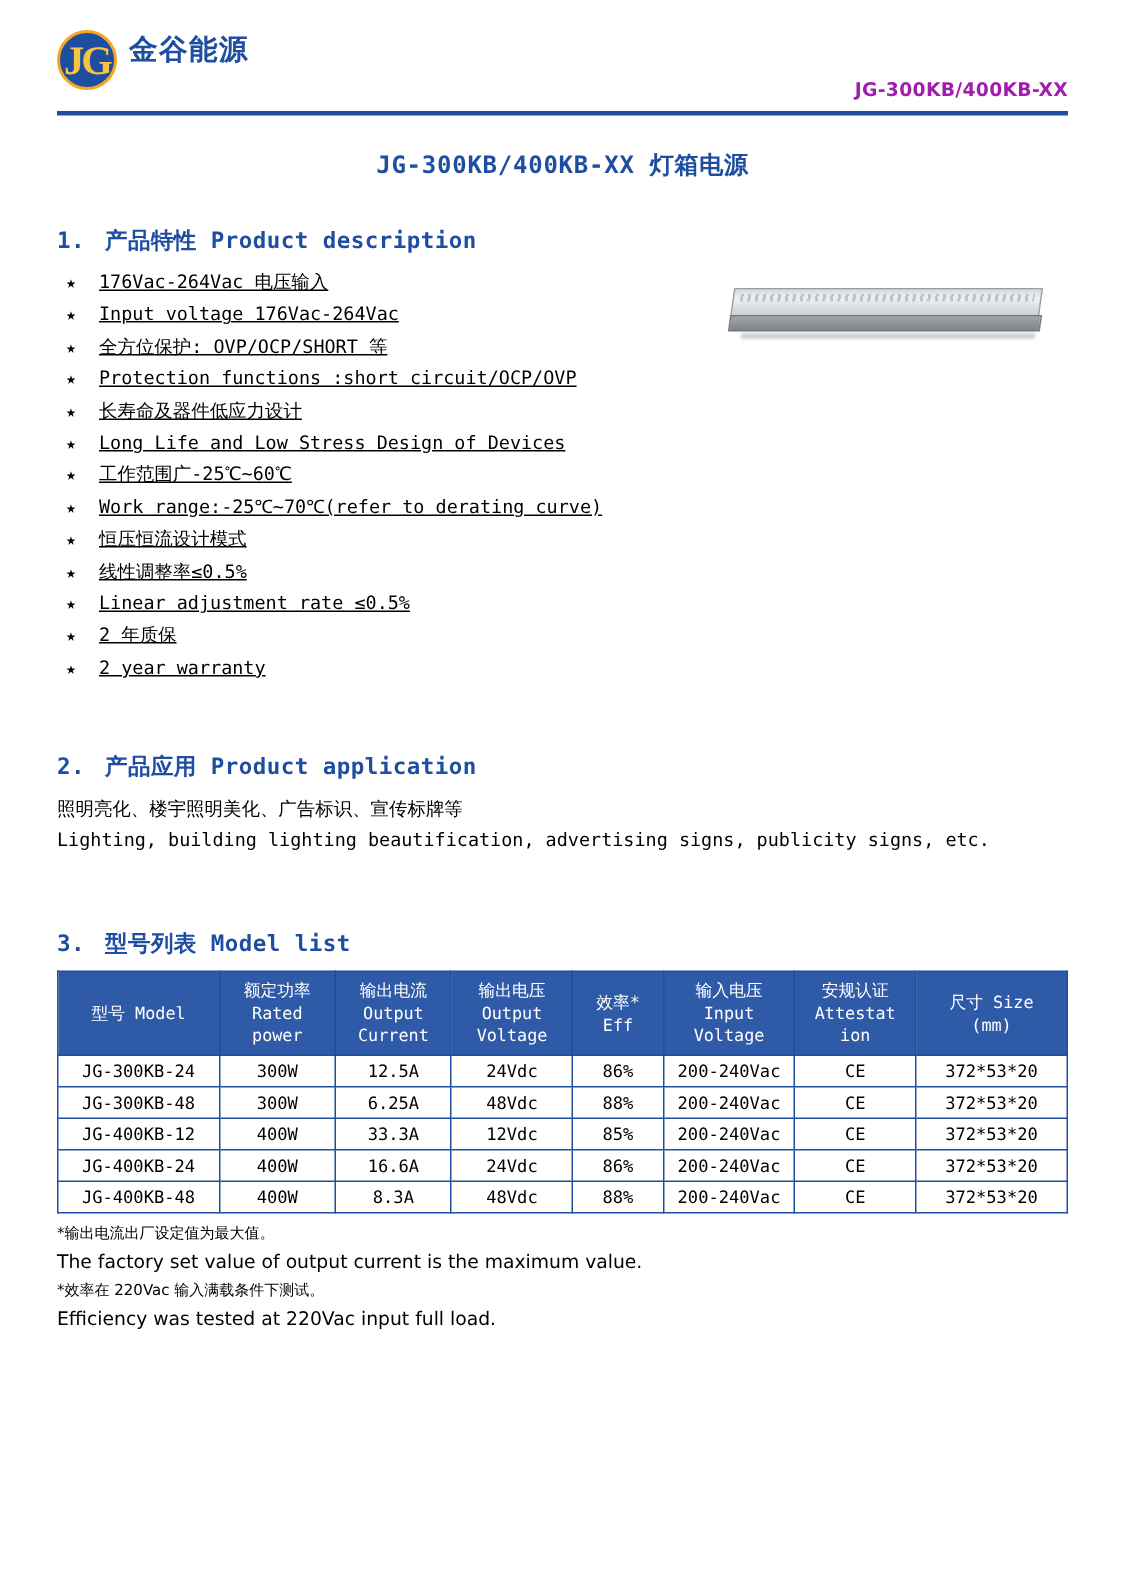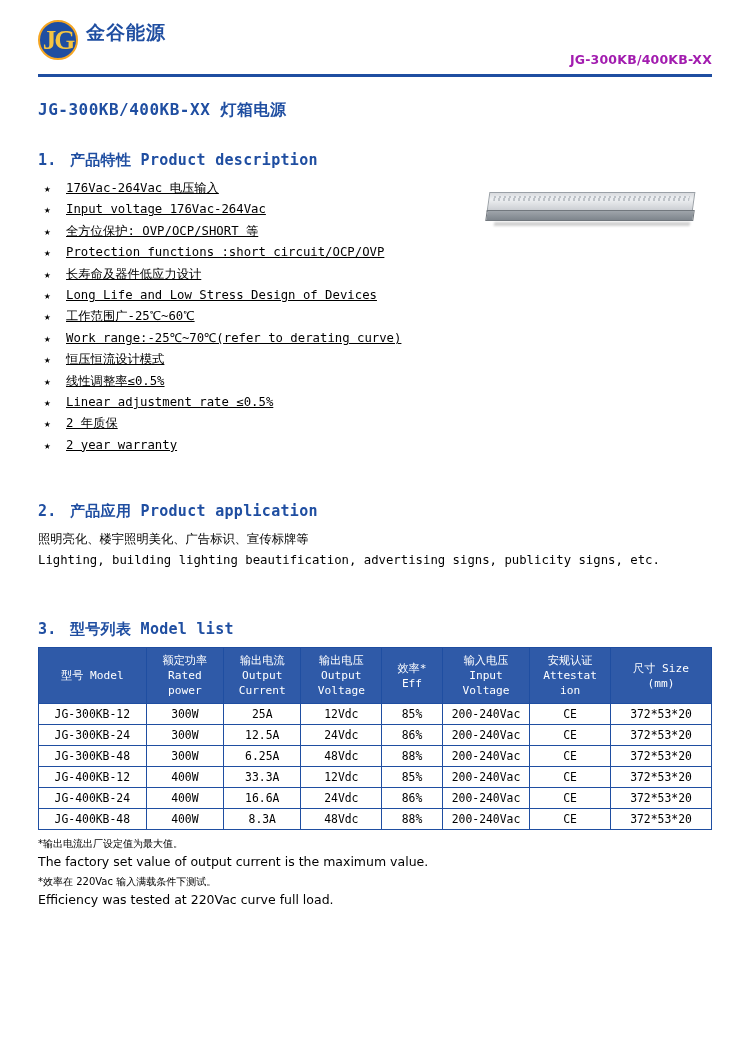--- a/index.html
+++ b/index.html
@@ -75,21 +75,21 @@
     top: 74px;
     height: 3px;
     background: #1f4ea1;
   }
 
   
   .content {
     padding: 0 38px;
   }
   .doc-title {
-    text-align: left;
+    text-align: center;
     color: #1f4ea1;
     font-family: "DejaVu Sans Mono", monospace;
     font-size: 16px;
     font-weight: bold;
     margin-top: 22px;
     letter-spacing: 0.5px;
   }
   .section-head {
     color: #1f4ea1;
     font-family: "DejaVu Sans Mono", monospace;
@@ -342,30 +342,20 @@
           <div>ion</div>
         </th>
         <th>
           <div class="bold-h">尺寸 Size</div>
           <div class="bold-h">(mm)</div>
         </th>
       </tr>
     </thead>
     <tbody>
       <tr>
-        <td>JG-300KB-12</td>
-        <td>300W</td>
-        <td>25A</td>
-        <td>12Vdc</td>
-        <td>85%</td>
-        <td>200-240Vac</td>
-        <td>CE</td>
-        <td>372*53*20</td>
-      </tr>
-      <tr>
         <td>JG-300KB-24</td>
         <td>300W</td>
         <td>12.5A</td>
         <td>24Vdc</td>
         <td>86%</td>
         <td>200-240Vac</td>
         <td>CE</td>
         <td>372*53*20</td>
       </tr>
       <tr>
@@ -408,16 +398,16 @@
         <td>CE</td>
         <td>372*53*20</td>
       </tr>
     </tbody>
   </table>
 
   <div class="footnotes">
     <div class="fn-cn">*输出电流出厂设定值为最大值。</div>
     <div class="fn-en">The factory set value of output current is the maximum value.</div>
     <div class="fn-cn">*效率在 220Vac 输入满载条件下测试。</div>
-    <div class="fn-en">Efficiency was tested at 220Vac curve full load.</div>
+    <div class="fn-en">Efficiency was tested at 220Vac input full load.</div>
   </div>
 
 </div>
 
 </body></html>

